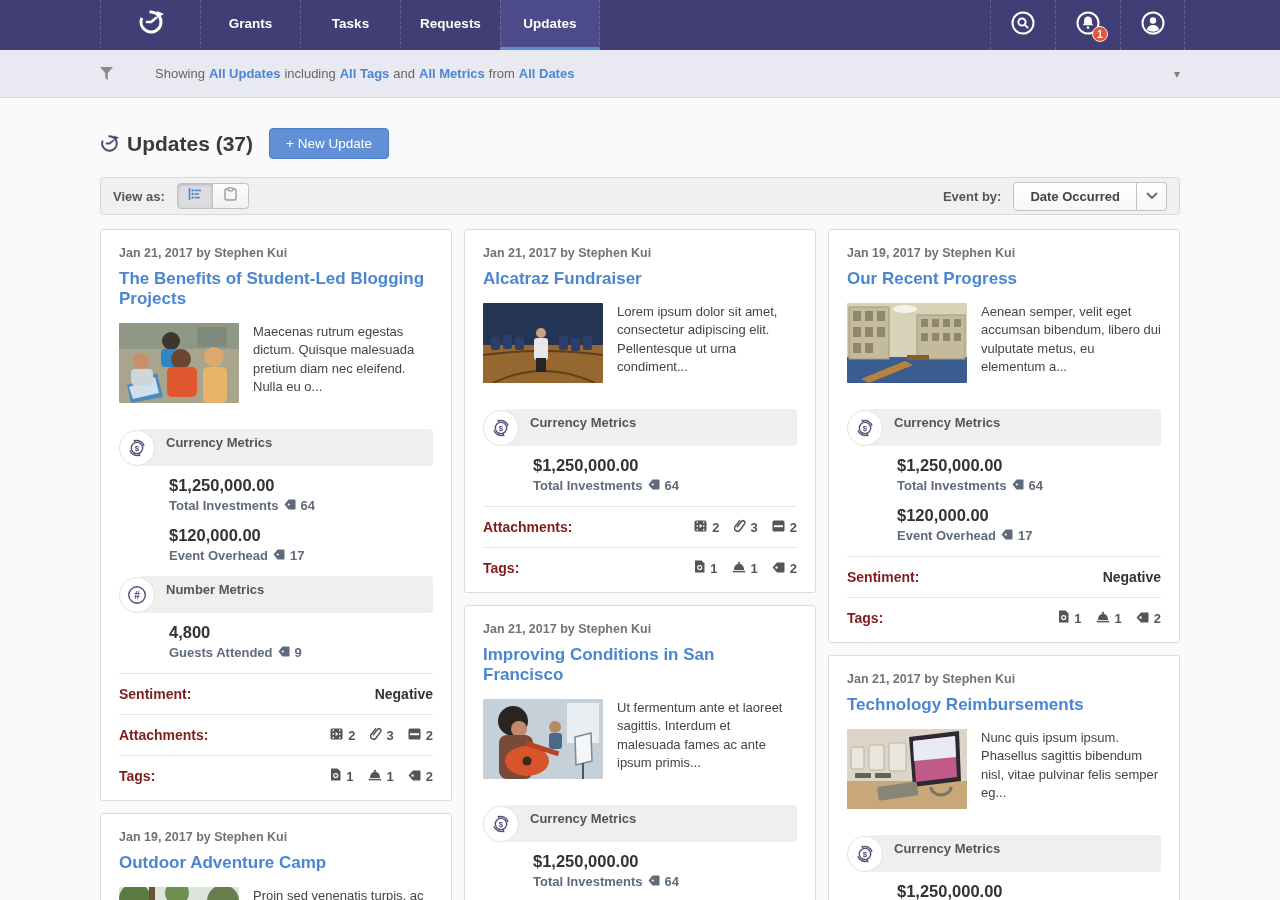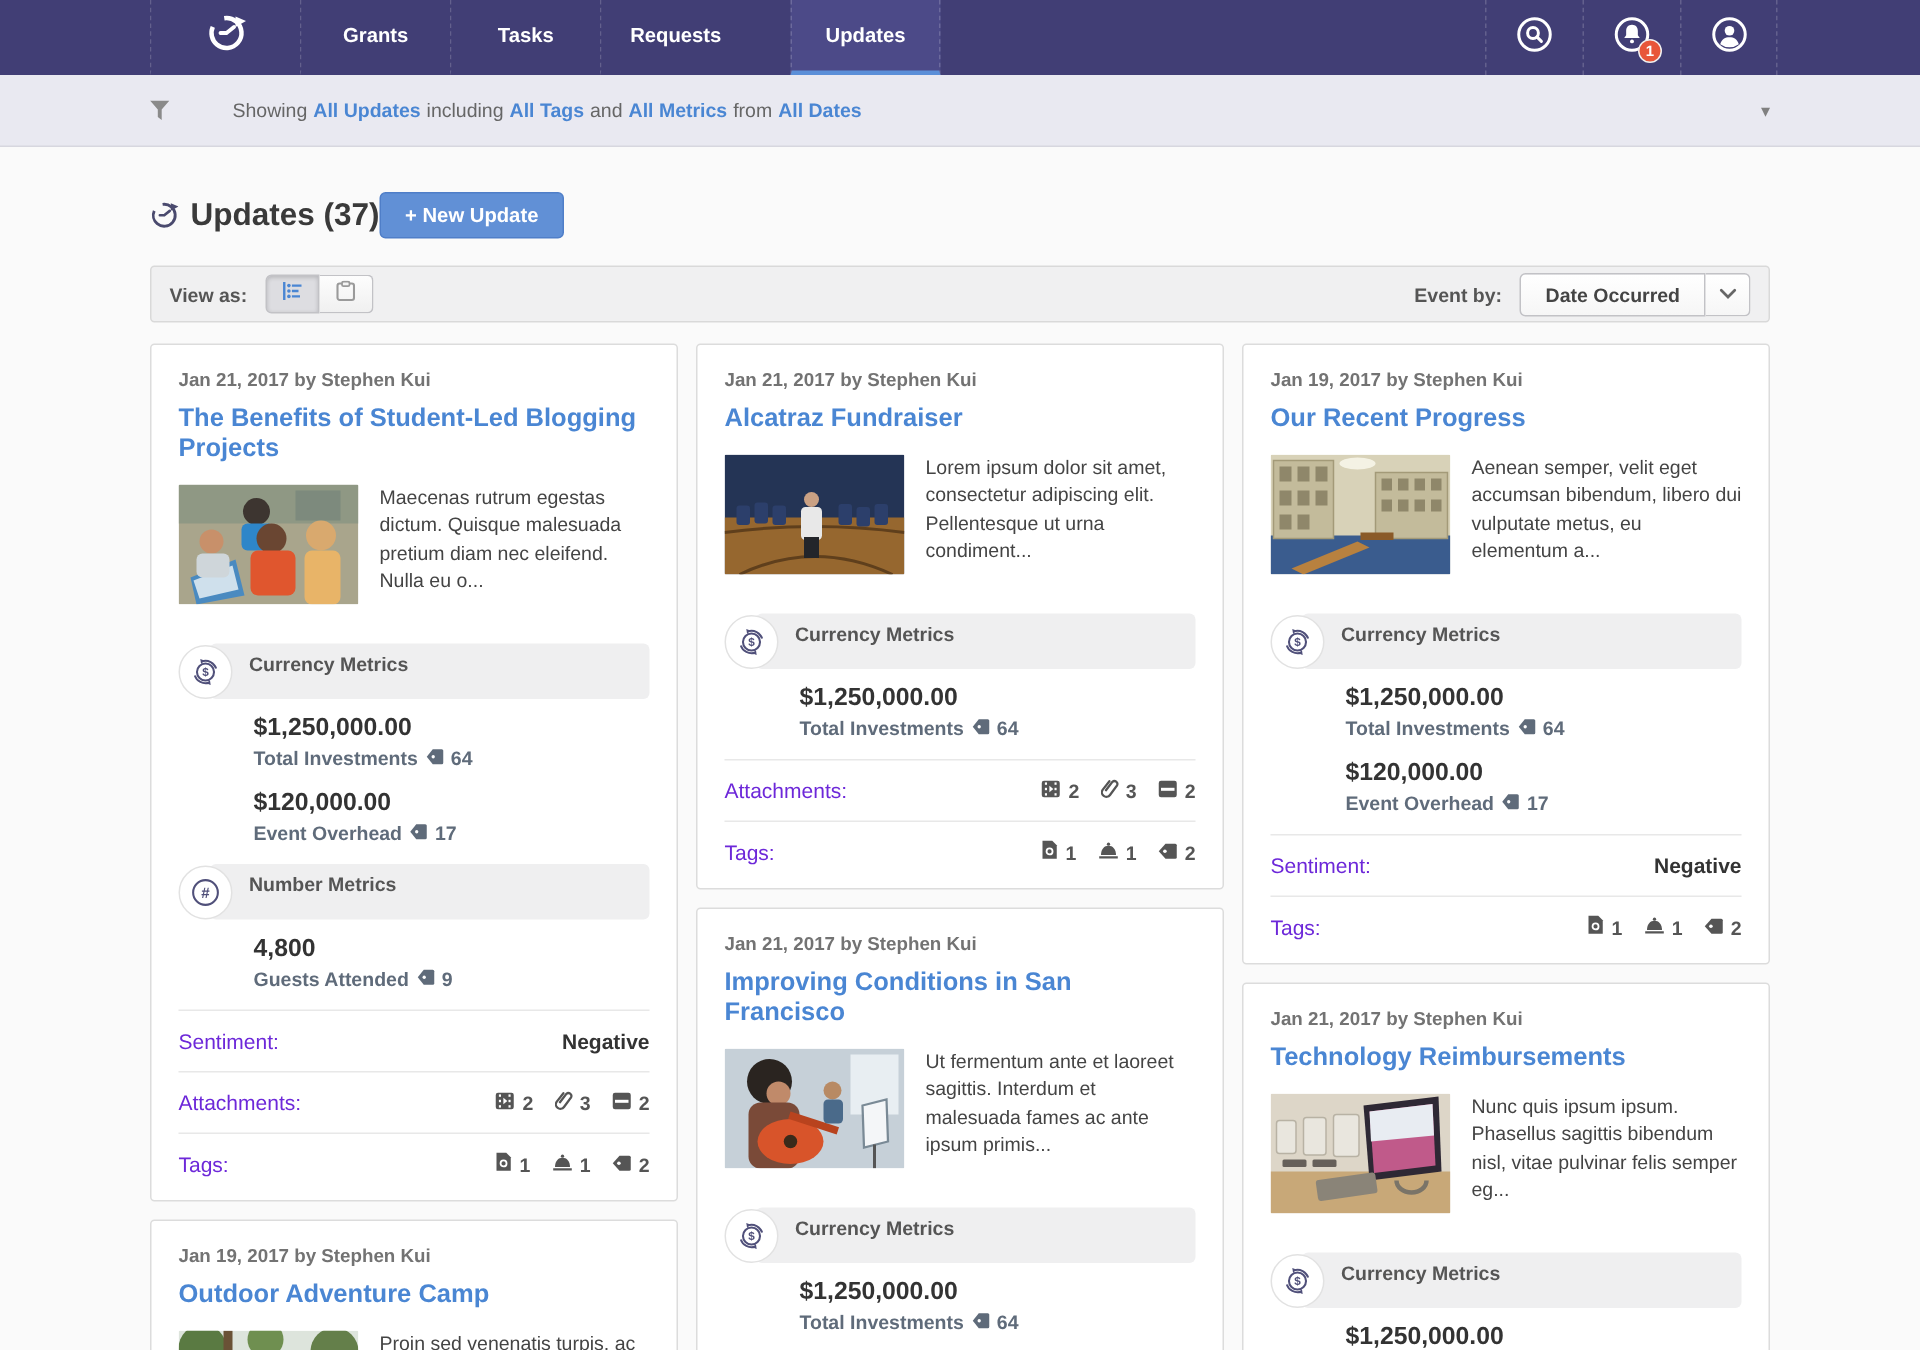--- a/index.html
+++ b/index.html
@@ -6,21 +6,21 @@
   html,body { width:1280px; height:900px; overflow:hidden; background:#fafafa;
     font-family:"Liberation Sans", sans-serif; }
 
   
   .navbar { height:50px; background:#413e75; display:flex; justify-content:space-between; }
   .nav-left { display:flex; margin-left:100px; }
   .nav-tab { width:100px; height:50px; display:flex; align-items:center; justify-content:center;
     color:#fff; font-size:13.5px; font-weight:700; cursor:pointer;
     border-left:1px dashed rgba(255,255,255,.18); border-bottom:3px solid transparent; }
   .nav-tab:last-child { border-right:1px dashed rgba(255,255,255,.18); }
-  .nav-tab.active { background:#4c4a88; border-bottom:3px solid #5b8fd8;margin-left:27px; }
+  .nav-tab.active { background:#4c4a88; border-bottom:3px solid #5b8fd8; }
   .nav-right { display:flex; margin-right:95px; }
   .nav-icon-cell { width:65px; height:50px; display:flex; align-items:center; justify-content:center;
     border-left:1px dashed rgba(255,255,255,.18); position:relative; cursor:pointer; }
   .nav-icon-cell:last-child { border-right:1px dashed rgba(255,255,255,.18); }
   .nav-badge { position:absolute; right:12px; bottom:8px; min-width:16px; height:16px; border-radius:8px;
     background:#e8563a; color:#fff; font-size:10px; font-weight:700; display:flex; align-items:center;
     justify-content:center; padding:0 4px; border:1px solid #f0f0f0; }
 
   
   .filterbar { height:48px; background:#e9e9f1; border-bottom:1px solid #d7d7df;
@@ -28,22 +28,22 @@
   .filterbar .funnel { margin-right:10px; display:flex; }
   .filter-seg { margin-right:4px; }
   .filter-link { color:#4a86d3; font-weight:700; cursor:pointer; }
   .filter-caret { margin-left:auto; color:#808080; font-size:12px; cursor:pointer; }
 
   
   .content { padding:30px 100px 0; }
   .page-head { display:flex; align-items:center; margin-bottom:18px; }
   .page-head .head-icon { display:flex; margin-right:8px; }
   .page-title { font-size:21px; font-weight:700; color:#3a3a3a; }
-  .new-update-btn { background:#6190d6; border:1px solid #4f7ec8; color:#fff;
-    font-size:13.5px; font-weight:700; padding:7px 16px; border-radius:4px; cursor:pointer;
+  .new-update-btn { margin-left:16px; background:#6190d6; border:1px solid #4f7ec8; color:#fff;
+    font-size:13.5px; font-weight:400; padding:7px 16px; border-radius:4px; cursor:pointer;
     font-family:inherit; }
 
   .toolbar { background:#f0f0f1; border:1px solid #d9d9d9; border-radius:3px; height:38px;
     display:flex; align-items:center; padding:0 12px; margin-bottom:14px;justify-content:center; }
   .viewas-label, .sortby-label { font-size:13px; font-weight:700; color:#555; }
   .toggle-group { display:flex; margin-left:12px; }
   .toggle-btn { width:36px; height:26px; border:1px solid #c2c2c6; background:linear-gradient(#fdfdfd,#f0f0f0);
     display:flex; align-items:center; justify-content:center; cursor:pointer; }
   .toggle-btn.first { border-radius:4px 0 0 4px; }
   .toggle-btn.last { border-radius:0 4px 4px 0; border-left:none; }
@@ -74,21 +74,21 @@
     display:flex; align-items:center; justify-content:center; position:relative; z-index:1; flex:none; }
   .metric-bar { flex:1; margin-left:-15px; background:#efeff0; border-radius:4px;
     padding:6px 10px 16px 26px; font-size:13px; font-weight:700; color:#555; }
   .metric-entry { margin:0 0 13px 50px; }
   .metric-value { font-size:16.5px; font-weight:700; color:#333; }
   .metric-label { font-size:13px; color:#5f6b7a; font-weight:600; display:flex; align-items:center;
     gap:5px; margin-top:3px; }
   .rows { margin-top:8px; }
   .row { display:flex; justify-content:space-between; align-items:center; border-top:1px solid #e8e8e8;
     padding:12px 0; }
-  .row-label { color:#6d28d9; font-size:14px; }
+  .row-label { color:#7f1d1d; font-size:14px;font-weight:bold; }
   .row-value { font-weight:700; color:#333; font-size:14px;padding-left:28px; }
   .icon-counts { display:flex; gap:14px; align-items:center; }
   .icon-count { display:flex; gap:5px; align-items:center; color:#555; font-size:13px; font-weight:700; }
 </style>
 </head>
 <body>
 
 <header class="navbar">
   <div class="nav-left">
     <div class="nav-tab">

